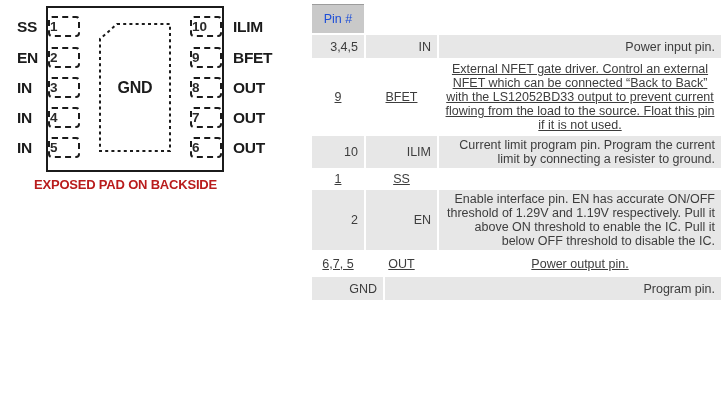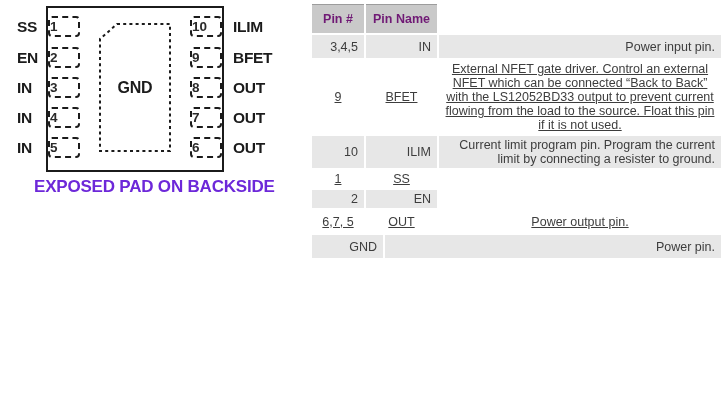--- a/index.html
+++ b/index.html
@@ -28,38 +28,38 @@
   }
   .side-label.left{left:17px;width:30px;text-align:left;}
   .side-label.right{left:233px;width:50px;text-align:left;}
   .pad-svg{position:absolute;left:98px;top:23px;width:74px;height:130px;}
   .pad-label{
     position:absolute;left:98px;top:79px;width:74px;text-align:center;
     font-weight:bold;font-size:16px;letter-spacing:-0.2px;color:#1b1b1b;
   }
   .diagram-caption{
     position:absolute;left:34px;top:177px;width:200px;
-    font-weight:bold;font-size:17px;letter-spacing:-0.2px;color:#6d28d9;white-space:nowrap;
+    font-weight:bold;font-size:13px;letter-spacing:-0.2px;color:#b91c1c;white-space:nowrap;
   }
   
   .pin-table{
     position:absolute;left:312px;top:4px;width:409px;
     display:flex;flex-direction:column;
     font-size:12.5px;color:var(--text,#3d3d3d);
   }
   .t-row{display:flex;gap:2px;margin-bottom:2px;}
   .cell{
     display:flex;align-items:center;justify-content:center;text-align:center;
     box-sizing:border-box;padding:2px 6px;line-height:14px;
   }
   .c-pin{width:52px;flex:none;}
   .c-name{width:71px;flex:none;}
   .c-desc{flex:1;}
   .t-header .cell{
-    background:var(--header-bg,#c9c9c9);font-weight:bold;color:#701a75;
+    background:var(--header-bg,#c9c9c9);font-weight:normal;color:#1d4ed8;
     min-height:29px;border-top:1px solid #9c9c9c;
   }
   .row-alt .cell{background:var(--row-alt-bg,#e7e7e7);text-align:right;}
   .row-white .cell{background:var(--row-bg,#ffffff);text-decoration:underline;}
   .h1 .cell{min-height:23px;}
   .cell-text{width:100%;}
 </style>
 </head>
 <body>
 
@@ -119,23 +119,20 @@
 
     <div class="diagram-caption">EXPOSED PAD ON BACKSIDE</div>
   </div>
 
   <div class="pin-table">
 
     <div class="t-row t-header">
       <div class="cell c-pin">
           <span class="cell-text">Pin #</span>
         </div>
-      <div class="cell c-name">
-          <span class="cell-text">Pin Name</span>
-        </div>
     </div>
 
     <div class="t-row row-alt h1">
       <div class="cell c-pin">
           <span class="cell-text">3,4,5</span>
         </div>
       <div class="cell c-name">
           <span class="cell-text">IN</span>
         </div>
       <div class="cell c-desc">
@@ -176,37 +173,40 @@
         </div>
     </div>
 
     <div class="t-row row-alt">
       <div class="cell c-pin">
           <span class="cell-text">2</span>
         </div>
       <div class="cell c-name">
           <span class="cell-text">EN</span>
         </div>
+      <div class="cell c-desc">
+          <span class="cell-text">Enable interface pin. EN has accurate ON/OFF threshold of 1.29V and 1.19V respectively. Pull it above ON threshold to enable the IC. Pull it below OFF threshold to disable the IC.</span>
+        </div>
     </div>
 
     <div class="t-row row-white h1">
       <div class="cell c-pin">
           <span class="cell-text">6,7, 5</span>
         </div>
       <div class="cell c-name">
           <span class="cell-text">OUT</span>
         </div>
       <div class="cell c-desc">
           <span class="cell-text">Power output pin.</span>
         </div>
     </div>
 
     <div class="t-row row-alt h1">
       <div class="cell c-name">
           <span class="cell-text">GND</span>
         </div>
       <div class="cell c-desc">
-          <span class="cell-text">Power pin.</span>
+          <span class="cell-text">Program pin.</span>
         </div>
     </div>
 
   </div>
 </div>
 
 </body></html>

